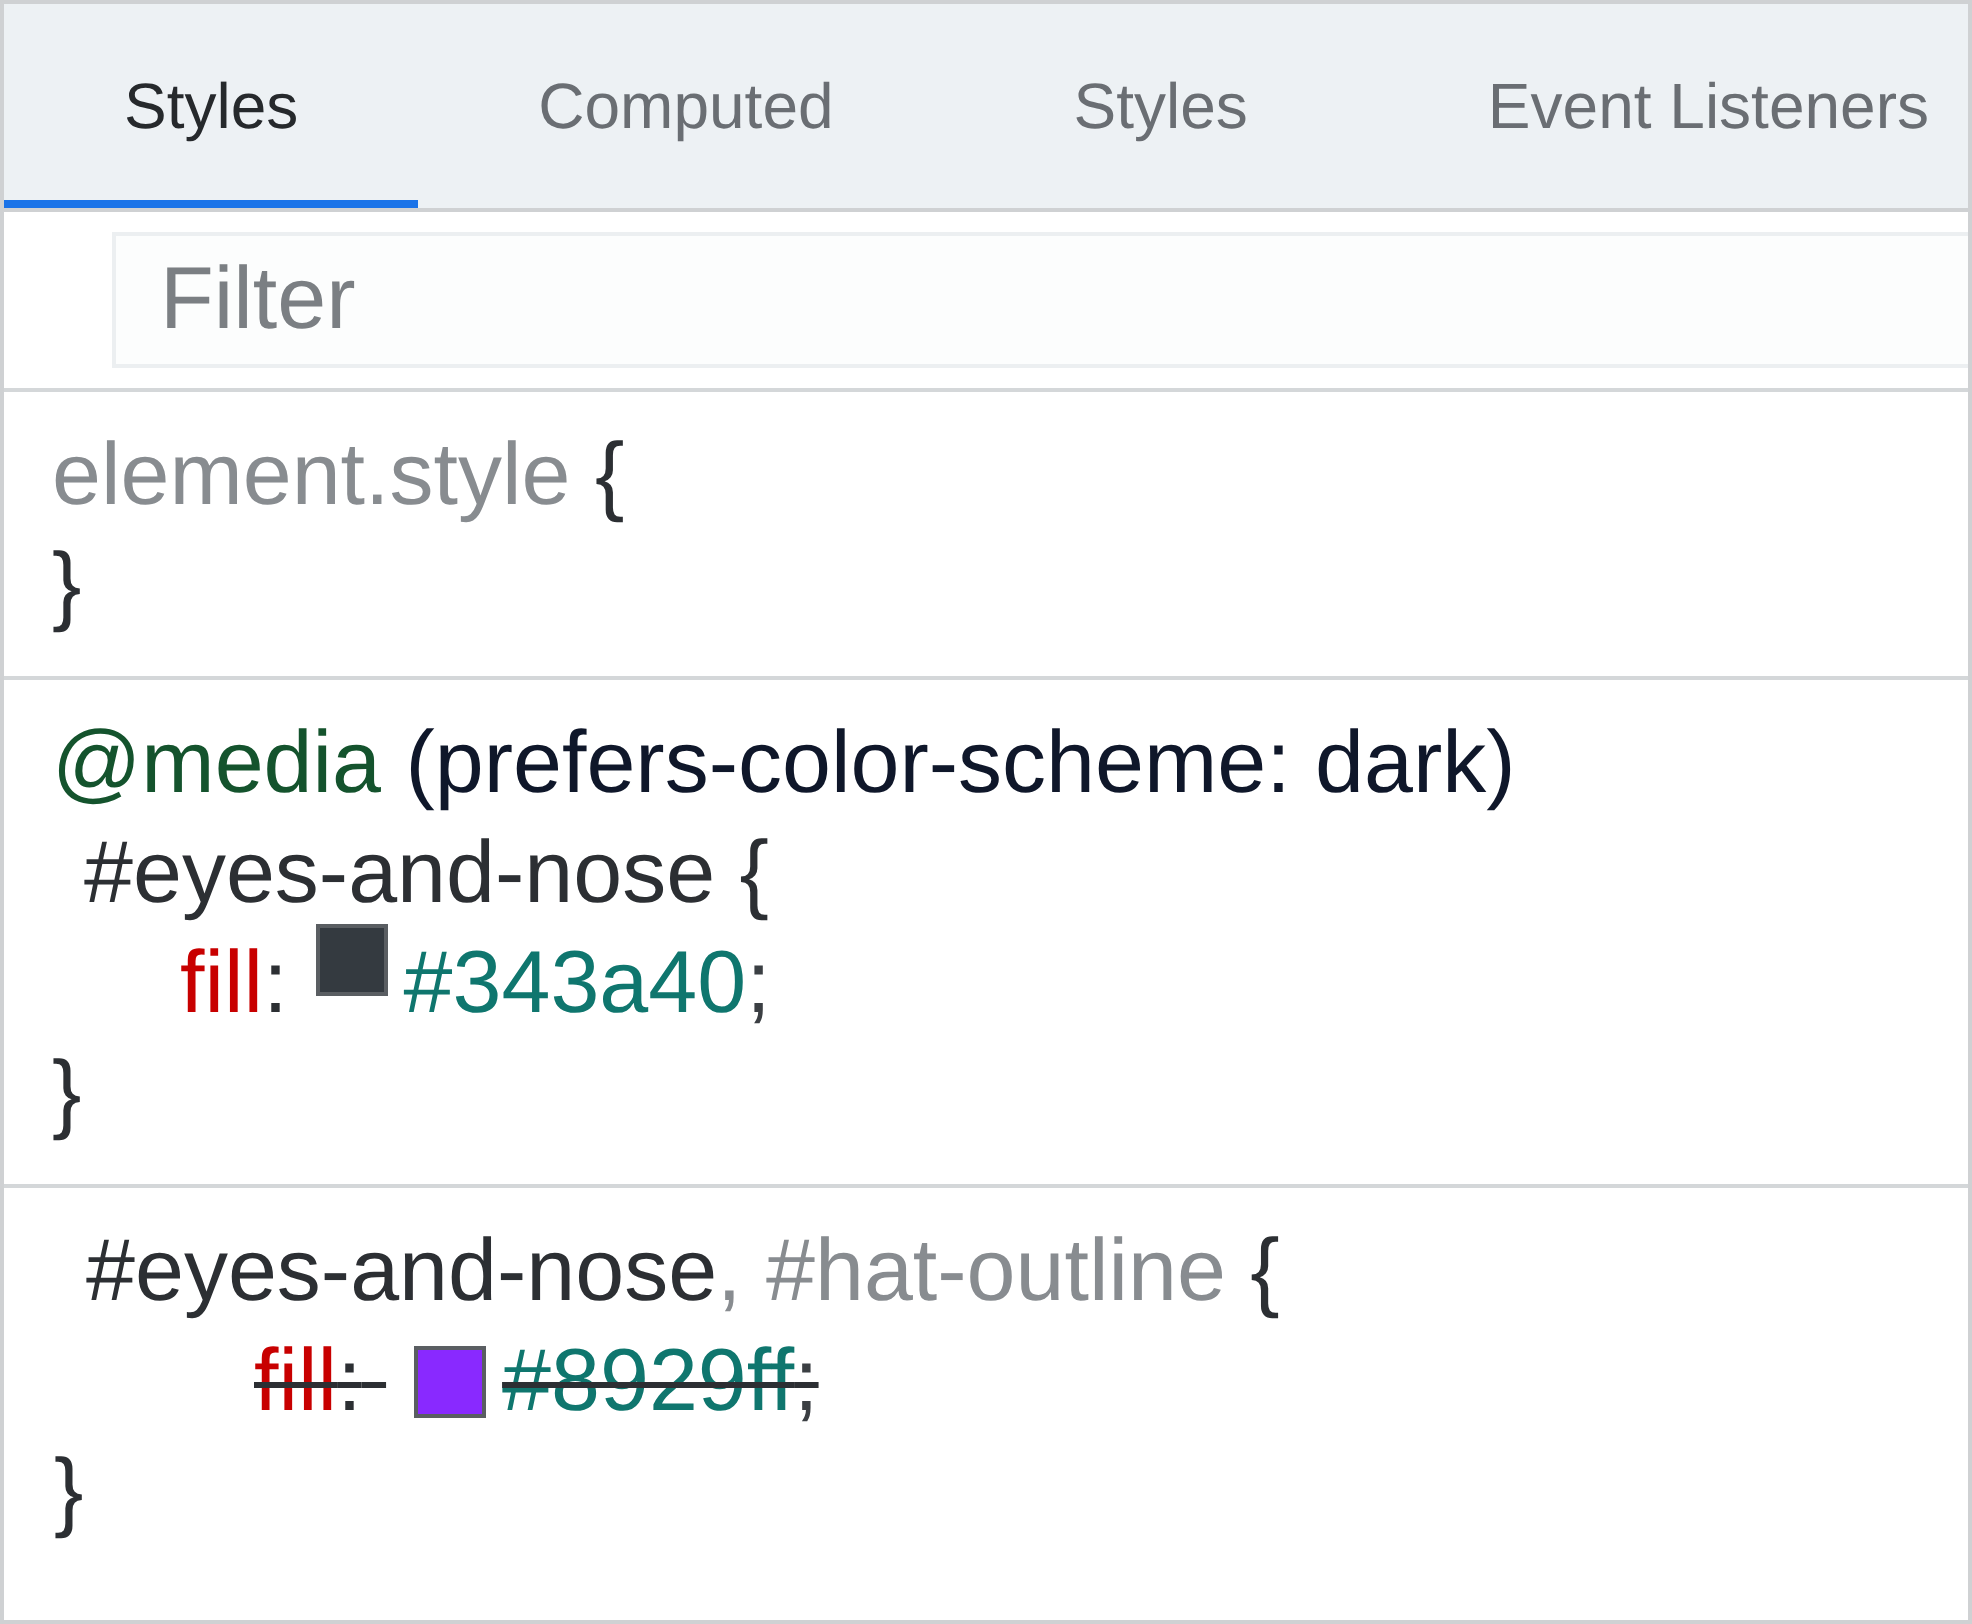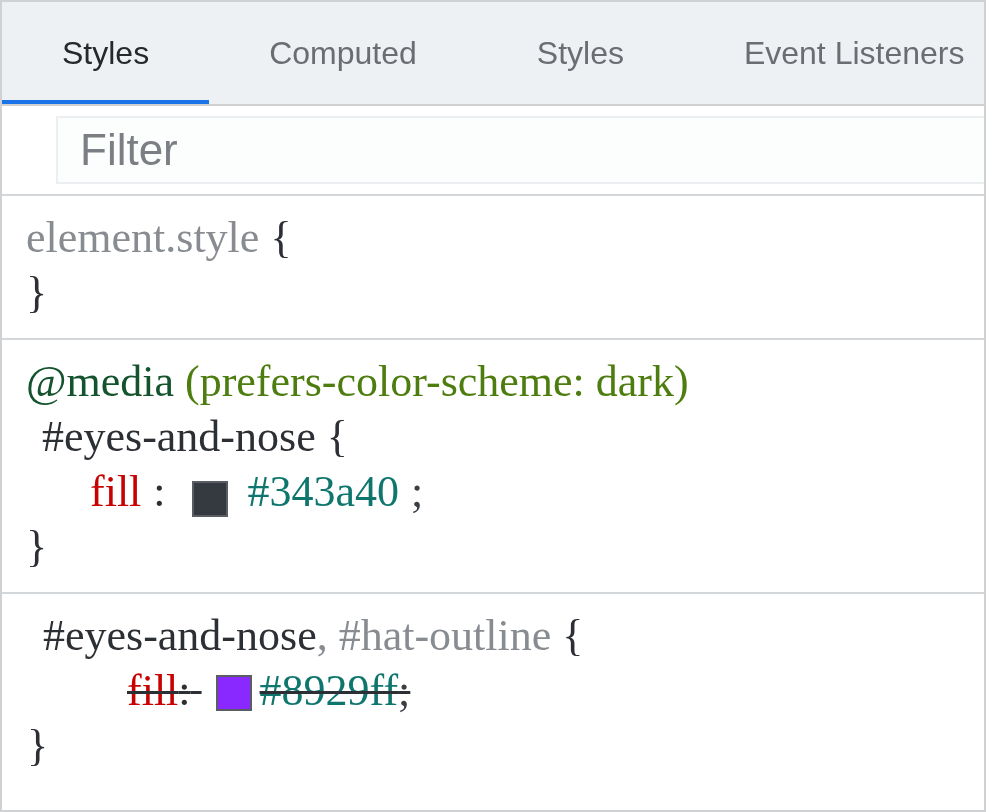--- a/index.html
+++ b/index.html
@@ -62,37 +62,37 @@
     padding: 0 22px;
     outline: none;
     margin-left: 44px;
   }
   .filter-input::placeholder {
     color: #7b7f83;
   }
   .rules {
     flex: 1;
     overflow: hidden;
-    font-family: Liberation Serif, serif;
+    font-family: Liberation Sans, sans-serif;
     font-size: 44px;
     line-height: 1.25;
   }
   .rule {
     border-bottom: 2px solid #d4d7d9;
     padding: 14px 24px 18px 24px;
   }
   .rule:last-child { border-bottom: none; padding-left: 25px; }
   .sel-grey { color: #888c90; }
   .sel-dark { color: #2c2f33; margin-left: 16px; }
   .brace { color: #2c2f33; }
   .decl {
     padding-left: 64px;
     display: flex;
-    align-items: flex-end;
-    gap: 12px;
+    align-items: flex-start;
+    gap: 0;
     flex-wrap: wrap;
   }
   .prop { color: #c80000; }
   .colon { color: #2c2f33; }
   .val { color: #0f766e; }
   .semi { color: #3b3f43; }
   .swatch {
     display: inline-block;
     width: 36px; height: 36px;
     border: 2px solid #5a5e62;
@@ -101,21 +101,21 @@
     position: relative;
     top: -2px;
   }
   .strike {
     text-decoration: line-through;
     text-decoration-thickness: 3px;
     text-decoration-color: #2c2f33;
     margin-left: 36px;
   }
   .media-kw { color: #14532d; }
-  .media-cond { color: #4d7c0f; text-align: center; }
+  .media-cond { color: #0f172a; text-align: center; }
   .selector-line { white-space: nowrap; }
 </style>
 </head>
 <body>
 
 <div class="panel">
 
   <div class="tabbar">
     <div class="tab active">Styles</div>
     <div class="tab">Computed</div>

